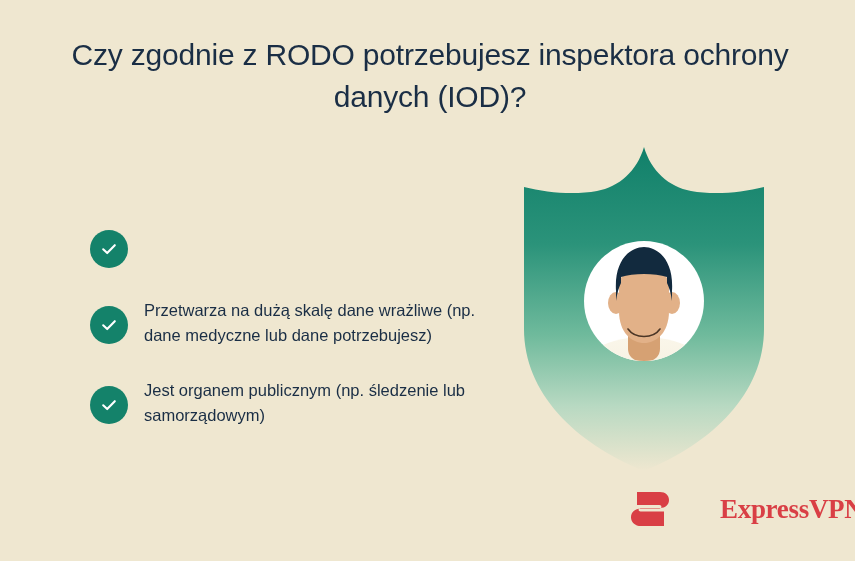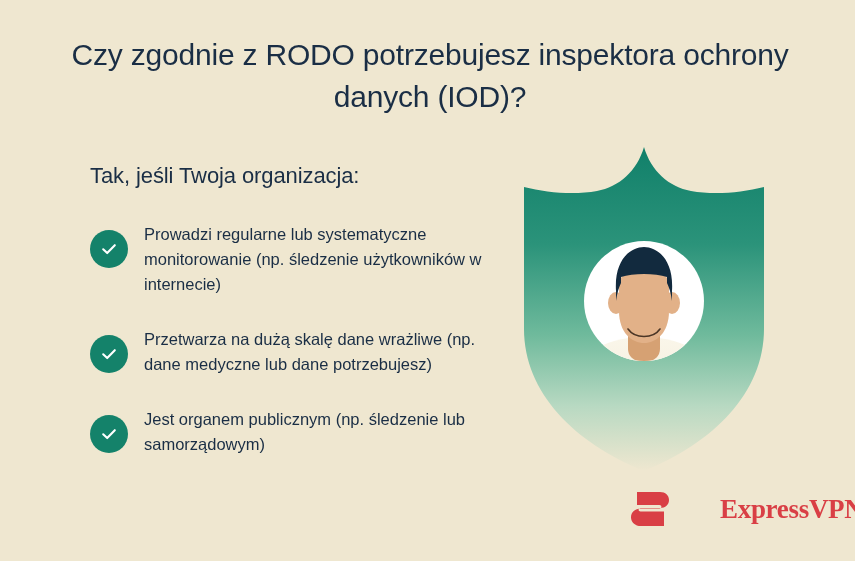--- a/index.html
+++ b/index.html
@@ -118,31 +118,29 @@
     line-height: 1;
   }
 </style>
 </head>
 <body>
 
 <div class="infographic">
 
   <div class="title">Czy zgodnie z RODO potrzebujesz inspektora ochrony danych (IOD)?</div>
 
-  <div class="subtitle">Tak, jeśli Twoja organizacja:</div>
 
   <div class="checklist">
 
     <div class="check-item">
       <span class="check-circle">
         <svg width="20" height="20" viewBox="0 0 20 20" aria-hidden="true">
           <path d="M4.2 10.3 L8.2 14.1 L15.8 6.2" fill="none" stroke="#ffffff" stroke-width="2.1" stroke-linecap="round" stroke-linejoin="round"></path>
         </svg>
       </span>
-      <span class="check-text">Prowadzi regularne lub systematyczne monitorowanie (np. śledzenie użytkowników w internecie)</span>
     </div>
 
     <div class="check-item">
       <span class="check-circle">
         <svg width="20" height="20" viewBox="0 0 20 20" aria-hidden="true">
           <path d="M4.2 10.3 L8.2 14.1 L15.8 6.2" fill="none" stroke="#ffffff" stroke-width="2.1" stroke-linecap="round" stroke-linejoin="round"></path>
         </svg>
       </span>
       <span class="check-text">Przetwarza na dużą skalę dane wrażliwe (np. dane medyczne lub dane potrzebujesz)</span>
     </div>

